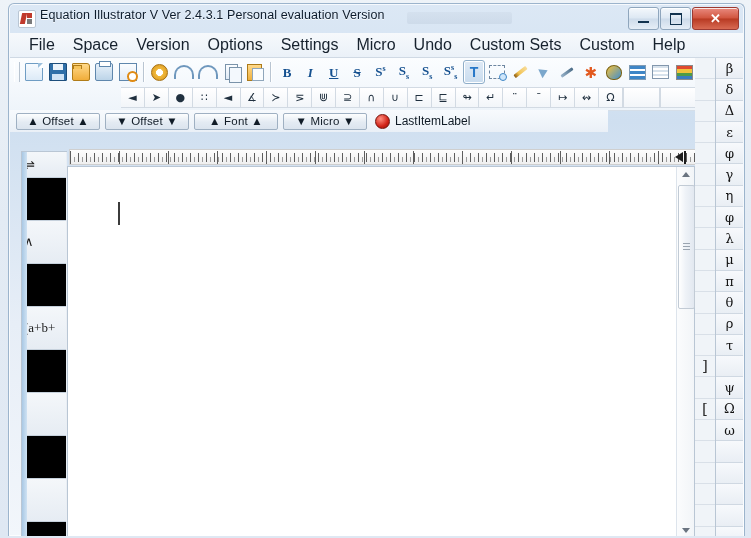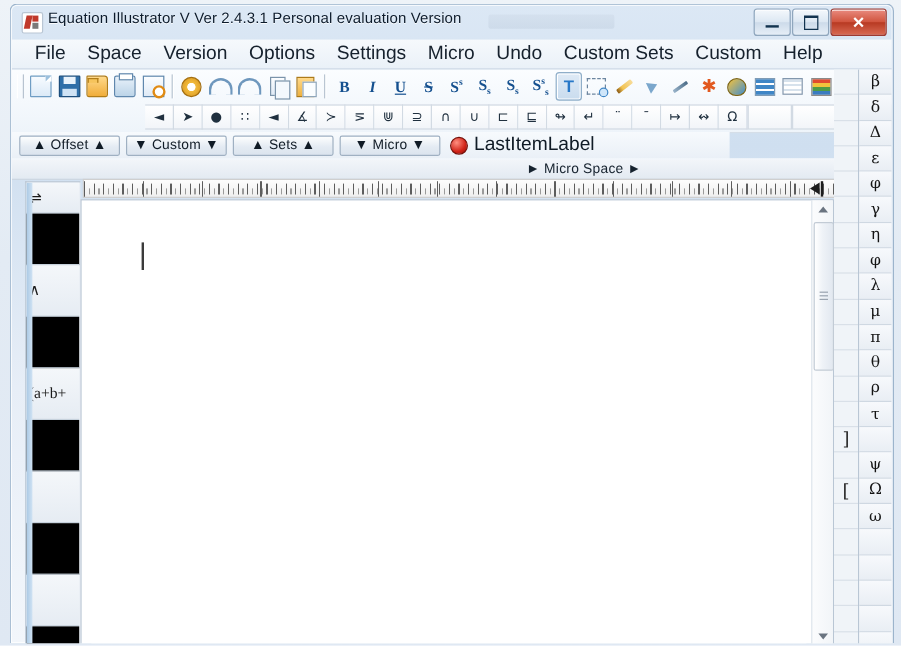--- a/index.html
+++ b/index.html
@@ -160,21 +160,21 @@
     border:1px solid #9fb0c2;border-radius:2px;
     background:linear-gradient(180deg,#fdfefe,#e4ebf3 55%,#dbe4ee);
     display:flex;align-items:center;justify-content:center;
     font-size:11.5px;color:#101b26;letter-spacing:.2px;
   }
   .reddot{
     width:13px;height:13px;border-radius:50%;margin:0 5px 0 3px;
     background:radial-gradient(circle at 35% 30%,#ff8f80,#d12318 60%,#8d140c);
     border:1px solid #76110a;
   }
-  .olabel{font-size:16px;color:#101b26;text-align:center;}
+  .olabel{font-size:12px;color:#101b26;text-align:center;}
 
   
   .msbar{
     position:absolute;left:1px;top:128px;width:733px;height:16px;
     background:linear-gradient(180deg,#f2f5f9,#e3eaf2);
     border-top:1px solid #fff;border-bottom:1px solid #cdd7e2;
     display:flex;align-items:center;justify-content:center;
   }
   .msbar .ms{
     margin-left:220px;font-size:11.5px;color:#16222e;letter-spacing:.2px;
@@ -436,30 +436,27 @@
           <div class="symcell">↦</div>
           <div class="symcell">↭</div>
           <div class="symcell">Ω</div>
           <div class="tailbox" style="width: 41px;"></div>
           <div class="tailbox" style="width: 96px;"></div>
         </div>
     </div>
 
     <div class="obar" id="obar">
         <div class="obtn">▲ Offset ▲</div>
-        <div class="obtn">▼ Custom ▼</div>
-        <div class="obtn">▲ Sets ▲</div>
+        <div class="obtn">▼ Offset ▼</div>
+        <div class="obtn">▲ Font ▲</div>
         <div class="obtn">▼ Micro ▼</div>
         <div class="reddot"></div>
         <div class="olabel">LastItemLabel</div>
       </div>
 
-    <div class="msbar">
-      <div class="ms">► Micro Space ►</div>
-    </div>
 
     <div class="ruler">
       <div class="ticks"></div>
       <div class="majors"></div>
       <div class="rmark"></div>
       <div class="rmark2"></div>
     </div>
 
     <div class="lpal" id="lpal">
       <div class="lscroll"></div>

